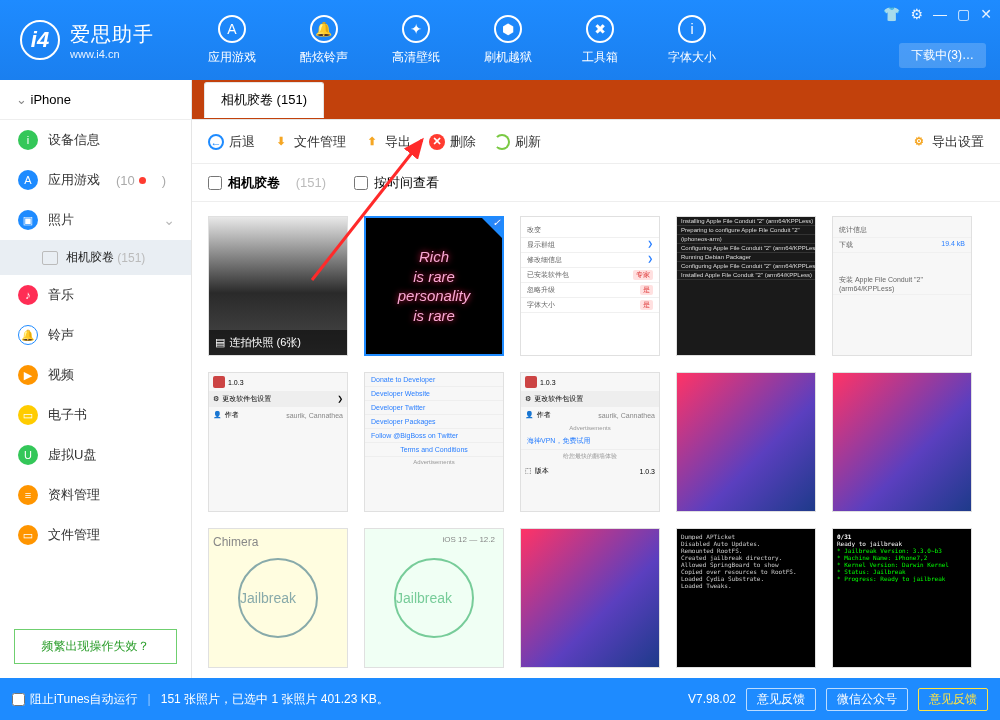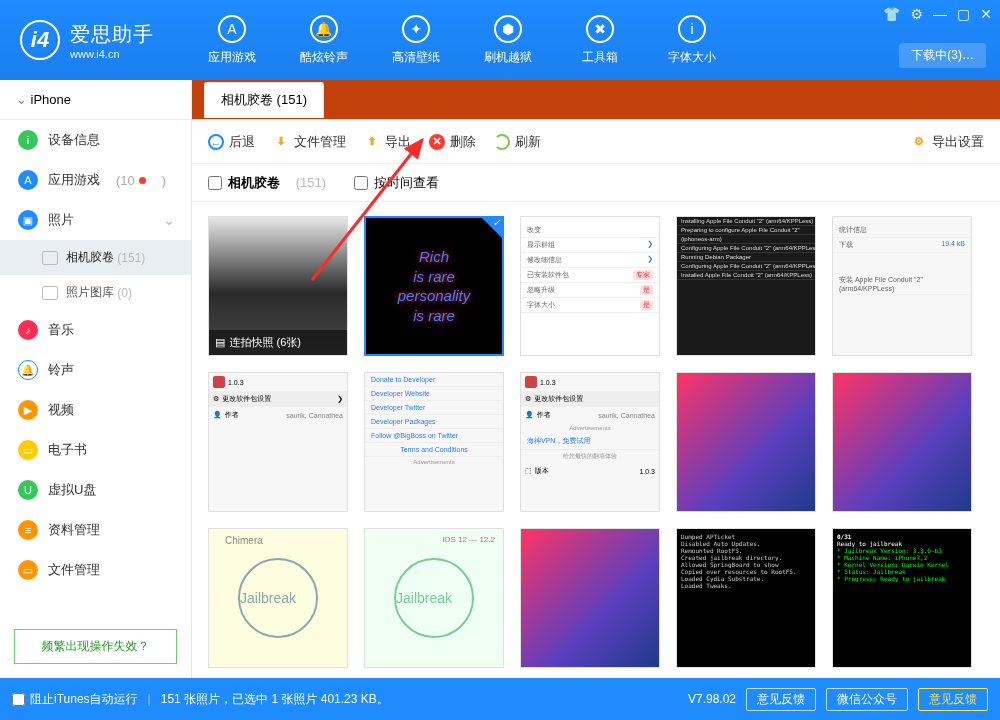--- a/index.html
+++ b/index.html
@@ -57,21 +57,21 @@
 .cnt-gray { color: #bbb; }
 
 .grid-area { flex: 1; overflow: auto; padding: 14px 16px; }
 .grid { display: grid; grid-template-columns: repeat(5, 140px); gap: 16px; }
 .thumb { width: 140px; height: 140px; background: #ddd; border: 1px solid #e0e0e0; position: relative; overflow: hidden; cursor: pointer; }
 .thumb.sel { border: 2px solid #1e8bff; padding: 3px; }
 .thumb.sel::before { content: ""; position: absolute; top: 0; right: 0; border: 10px solid transparent; border-top-color: #1e8bff; border-right-color: #1e8bff; z-index: 2; }
 .thumb.sel::after { content: "✓"; position: absolute; top: -2px; right: 1px; color: #fff; font-size: 10px; z-index: 3; }
 .burst-band { position: absolute; bottom: 0; left: 0; right: 0; background: rgba(0,0,0,0.55); color: #fff; padding: 5px 6px; font-size: 11px; display: flex; align-items: center; gap: 4px; }
 
-.t-neon { background: #000; display: flex; flex-direction: column; align-items: center; justify-content: center; color: #3b82f6; font-family: cursive; font-style: italic; font-size: 15px; line-height: 1.3; text-shadow: 0 0 6px #ff2255; }
+.t-neon { background: #000; display: flex; flex-direction: column; align-items: center; justify-content: center; color: #f9a8d4; font-family: cursive; font-style: italic; font-size: 15px; line-height: 1.3; text-shadow: 0 0 6px #ff2255; }
 .t-dark { background: #1a1a1a; }
 .t-dark .ln { font-size: 6px; color: #ddd; padding: 1px 4px; border-bottom: 1px solid #333; white-space: nowrap; overflow: hidden; }
 .t-list { background: #fff; padding: 6px 0; }
 .t-list .row { font-size: 7px; color: #666; padding: 2px 6px; display: flex; justify-content: space-between; border-bottom: 1px solid #f0f0f0; }
 .t-list .row span:last-child { color: #2a7fff; }
 .t-list .row.tag span:last-child { background: #ffe0e0; color: #d33; padding: 0 3px; border-radius: 2px; }
 .t-grad { background: linear-gradient(135deg, #ff3366 0%, #5b3fbf 60%, #1e3a8a 100%); }
 .t-circ { background: #fffde0; display: flex; align-items: center; justify-content: center; }
 .t-circ .ring { width: 80px; height: 80px; border: 2px solid #8aa; border-radius: 50%; display: flex; align-items: center; justify-content: flex-start; color: #8aa; font-size: 14px; }
 .t-term { background: #000; padding: 4px; }
@@ -153,21 +153,20 @@
         <span>应用游戏</span>
         <span class="cnt">(<span>10</span></span>
         <span class="rdot"></span>
         <span class="cnt">)</span>
       </div>
     <div class="sb-item expandable">
         <span class="sb-icon" style="background:#1e8bff">▣</span>
         <span>照片</span>
       </div>
     <div class="sb-sub active"><span class="ficon"></span><span>相机胶卷</span>&nbsp;<span class="cnt-gray">(151)</span></div>
-    <div class="sb-sub"><span class="ficon"></span><span>照片图库</span>&nbsp;<span class="cnt-gray">(0)</span></div>
     <div class="sb-item">
         <span class="sb-icon" style="background:#ff2d55">♪</span>
         <span>音乐</span>
       </div>
     <div class="sb-item">
         <span class="sb-icon" style="background:#fff;border:1px solid #1e8bff;color:#1e8bff">🔔</span>
         <span>铃声</span>
       </div>
     <div class="sb-item">
         <span class="sb-icon" style="background:#ff9500">▶</span>
@@ -350,21 +349,21 @@
             <div class="hdr">
               <span>⬚</span>
               <span>版本</span>
               <span style="margin-left:auto">1.0.3</span>
             </div>
           </div>
         <div class="thumb t-grad"></div>
         <div class="thumb t-grad"></div>
 
         <div class="thumb t-circ">
-            <span style="position:absolute;top:6px;left:16px;font-size:10px;color:#888">Chimera</span>
+            <span style="position:absolute;top:6px;left:4px;font-size:12px;color:#888">Chimera</span>
             <div class="ring">
               <span>Jailbreak</span>
             </div>
           </div>
         <div class="thumb t-circ" style="background:#f0fff4">
             <span style="position:absolute;top:6px;right:8px;font-size:8px;color:#888">iOS 12 — 12.2</span>
             <div class="ring" style="border-color:#7c9;color:#7c9">
               <span>Jailbreak</span>
             </div>
           </div>

